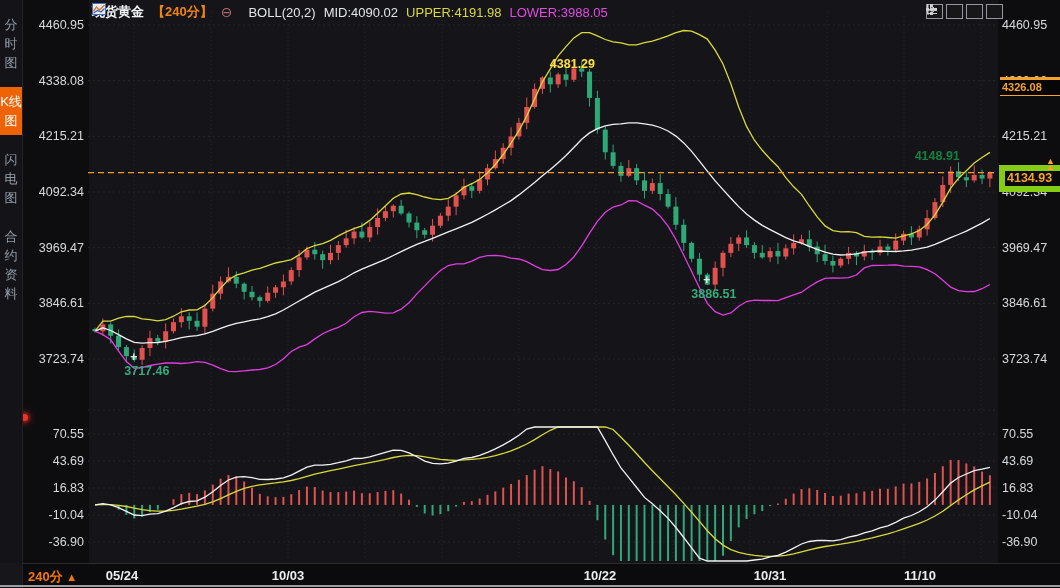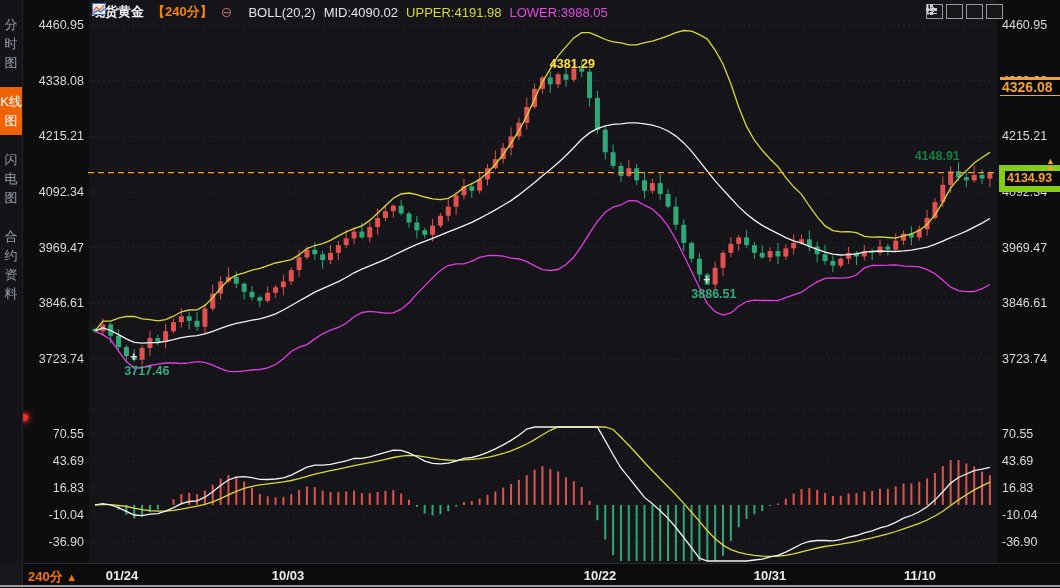--- a/index.html
+++ b/index.html
@@ -37,21 +37,21 @@
   .period{position:absolute;left:28px;top:568px;color:#f5760a;font-weight:700;font-size:13px;z-index:4;cursor:pointer;}
   .period .arr{font-size:11px;}
   .datebox{position:absolute;left:330px;top:566px;height:17px;line-height:17px;padding:0 7px;
            color:#f59b29;background:#1d1306;border:1px solid #8a5a14;font-size:13px;font-weight:700;z-index:4;white-space:nowrap;}
   .bottombar{position:absolute;left:0;top:563px;width:1060px;height:25px;background:#0b0b0d;border-top:1px solid #2a2a2f;z-index:2;}
   .bottom-line{position:absolute;left:0;top:585px;width:1060px;height:2px;background:#9d9da3;z-index:7;}
   
   .ann{position:absolute;font-size:12.5px;font-weight:700;z-index:4;white-space:nowrap;}
   .mark{position:absolute;font-size:12px;font-weight:700;color:#e6e7ea;z-index:4;}
   .tagband{position:absolute;left:1000px;width:58px;height:15px;line-height:14px;text-align:left;padding-left:2px;
-           color:#f6a22b;font-size:14px;font-weight:700;background:#060606;
+           color:#f6a22b;font-size:11px;font-weight:700;background:#060606;
            border-top:3px solid #f6a22b;border-bottom:1px solid #f6a22b;z-index:5;}
   .tagbox{position:absolute;left:999px;width:58px;height:15px;line-height:15px;text-align:left;padding-left:2px;
           color:#f6a22b;font-size:12.5px;font-weight:700;background:#0a0a0a;border:6px solid #84cc16;z-index:5;}
   .pricearrow{position:absolute;left:1046px;color:#f6a22b;font-size:9px;line-height:6px;z-index:6;text-align:center;}
   .watermark{position:absolute;left:895px;top:527px;font-size:38px;color:#cfcfd3;opacity:.8;
              letter-spacing:1px;z-index:6;}
   .live-dot{position:absolute;left:21px;top:414px;width:7px;height:7px;border-radius:50%;background:#f2302a;
             box-shadow:0 0 0 2.5px rgba(242,48,42,.18),0 0 7px 2px rgba(242,48,42,.55);z-index:4;}
   .chart-ico{display:inline-block;}
 </style>
@@ -548,21 +548,21 @@
     <div class="ylab l" style="top: 426px;">70.55</div>
     <div class="ylab r" style="top: 426px;">70.55</div>
     <div class="ylab l" style="top: 452.997px;">43.69</div>
     <div class="ylab r" style="top: 452.997px;">43.69</div>
     <div class="ylab l" style="top: 479.995px;">16.83</div>
     <div class="ylab r" style="top: 479.995px;">16.83</div>
     <div class="ylab l" style="top: 507.003px;">-10.04</div>
     <div class="ylab r" style="top: 507.003px;">-10.04</div>
     <div class="ylab l" style="top: 534px;">-36.90</div>
     <div class="ylab r" style="top: 534px;">-36.90</div>
-    <div class="xlab" style="left: 91px;">01/24</div>
+    <div class="xlab" style="left: 91px;">05/24</div>
     <div class="xlab" style="left: 257px;">10/03</div>
     <div class="xlab" style="left: 569px;">10/22</div>
     <div class="xlab" style="left: 739px;">10/31</div>
     <div class="xlab" style="left: 889px;">11/10</div>
     <div class="tagband" style="top: 77.1041px;">4326.08</div>
     <div class="tagbox" style="top: 164.706px;">4134.93</div>
     <div class="pricearrow" style="top: 157.706px;">▲<br>▲</div>
     <div class="ann" style="left: 549.85px; top: 44.0907px; color: #fde047; margin-top: 13px;">4381.29</div>
     <div class="ann" style="left: 124.25px; top: 363.845px; color: rgb(52, 173, 124);">3717.46</div>
     <div class="mark" style="left: 130.25px; top: 349.845px;">+</div>

